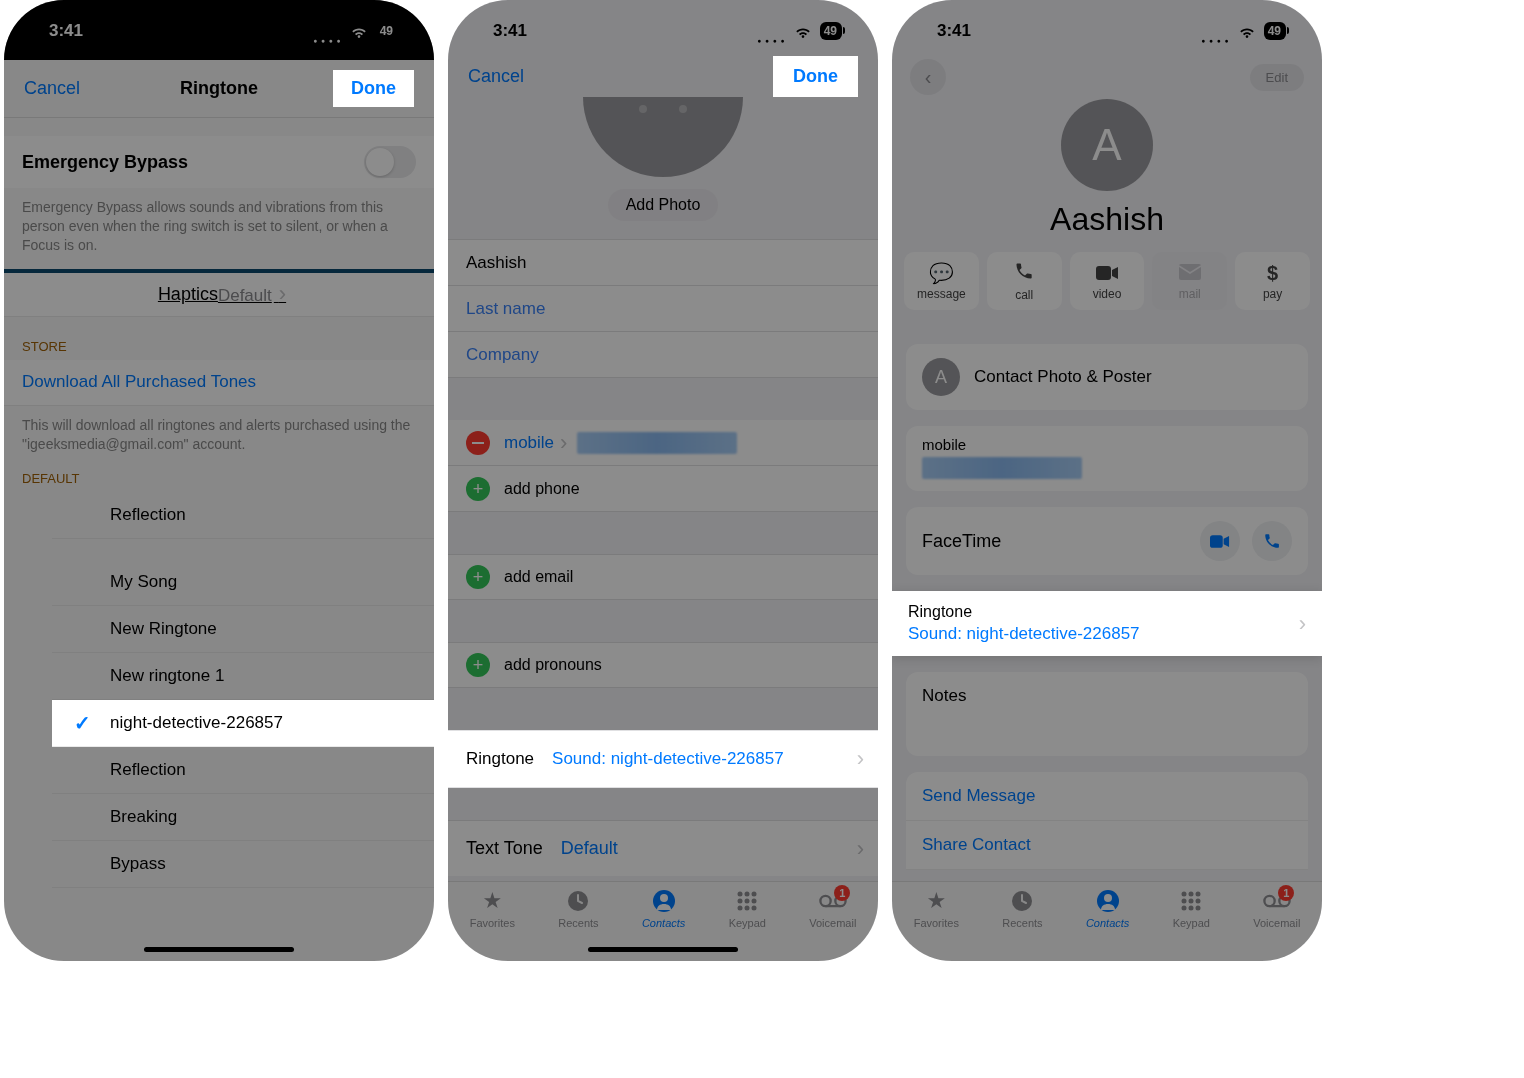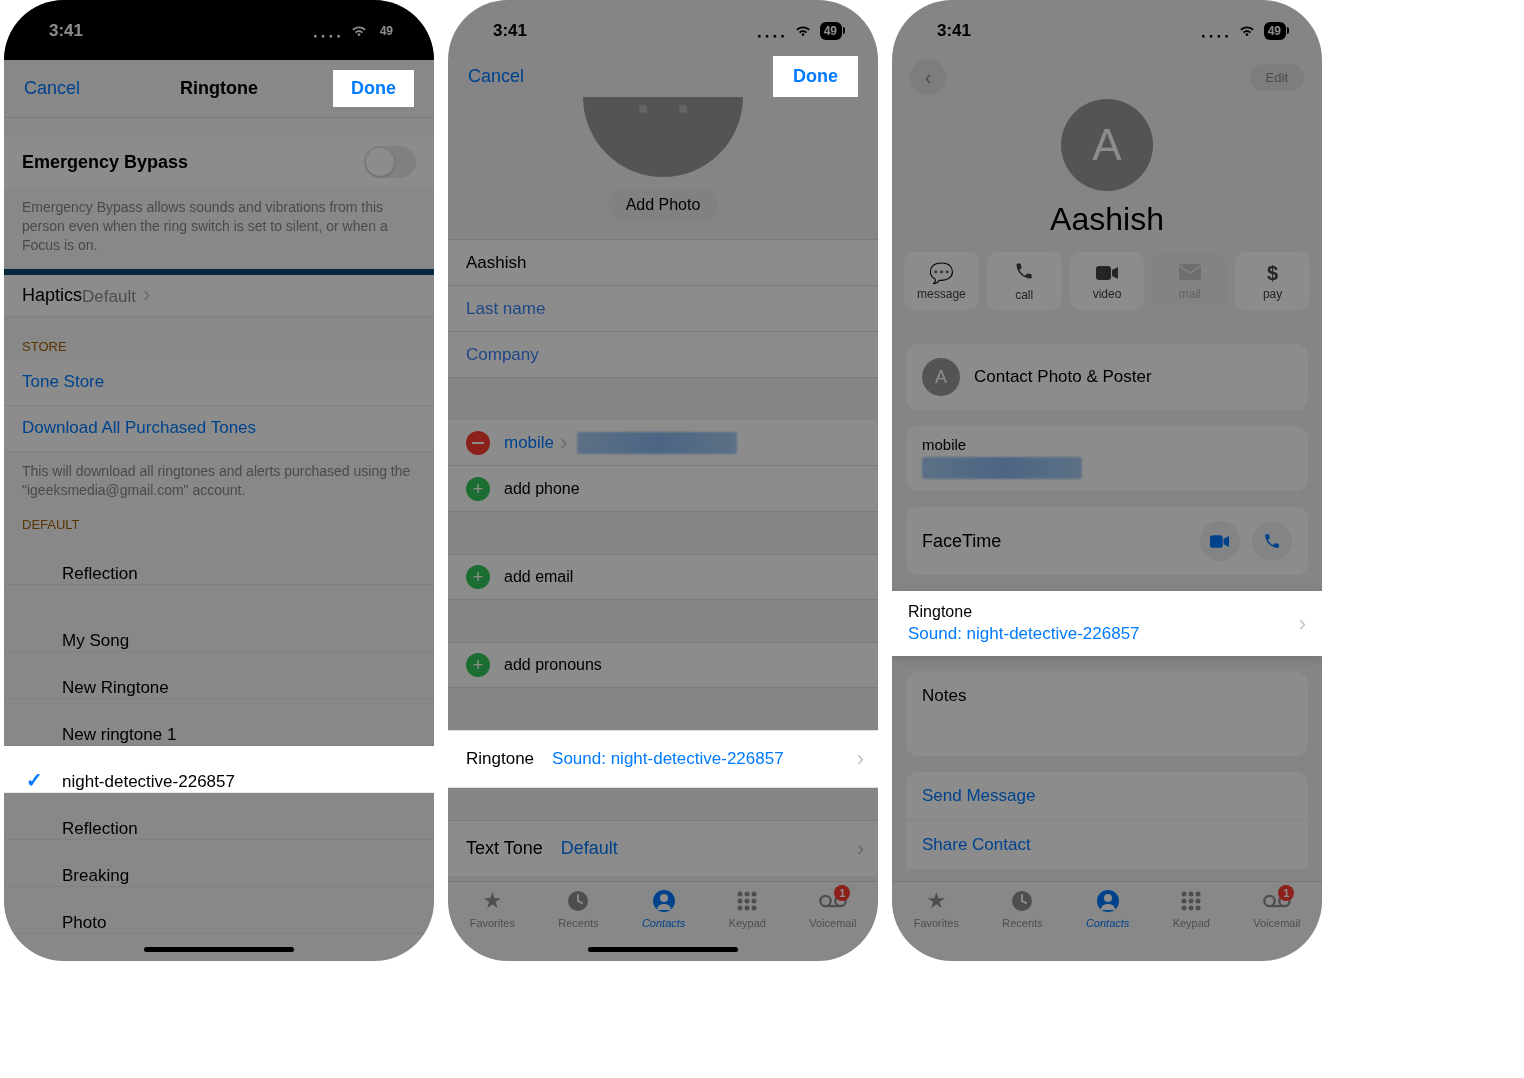--- a/index.html
+++ b/index.html
@@ -4,43 +4,43 @@
 <style>
   * { margin: 0; padding: 0; box-sizing: border-box; font-family: -apple-system, BlinkMacSystemFont, "Helvetica Neue", sans-serif; -webkit-font-smoothing: antialiased; }
   body { background: #fff; width: 1524px; height: 1078px; overflow: hidden; }
   .container { display: flex; width: 1524px; height: 1078px; }
   .panel { position: relative; height: 961px; border-radius: 60px; overflow: hidden; }
   .panel1 { width: 430px; margin-left: 4px; }
   .panel2 { width: 430px; margin-left: 14px; }
   .panel3 { width: 430px; margin-left: 14px; }
   .dim { position: absolute; inset: 0; background: rgba(0,0,0,0.45); pointer-events: none; z-index: 50; }
   .status-bar { display: flex; align-items: center; justify-content: space-between; padding: 15px 36px 8px 45px; font-size: 17px; font-weight: 600; height: 55px; }
-  .status-right { display: flex; align-items: center; gap: 8px; }
+  .status-right { display: flex; align-items: flex-end; gap: 8px; }
   .dots { font-size: 6.5px; letter-spacing: 1px; position: relative; top: 4px; }
   .battery-box { display: flex; align-items: center; font-size: 12px; font-weight: 700; background: #000; color: #fff; border-radius: 6px; padding: 2px 5px 2px 4px; position: relative; }
   .battery-box::after { content: ""; position: absolute; right: -3px; top: 5px; width: 2px; height: 7px; background: #000; border-radius: 0 2px 2px 0; }
   .wifi-svg { width: 18px; height: 14px; }
   
   .p1-top { background: #000; height: 60px; }
   .p1-status { position: absolute; top:0; left:0; right:0; color: #fff; }
   .p1-nav { display: flex; align-items: center; justify-content: space-between; height: 58px; padding: 0 20px; background: #f7f7f7; border-bottom: 1px solid #ddd; position: relative; }
   .p1-nav .title { position:absolute; left:0; right:0; text-align:center; font-weight: 600; font-size: 18px; }
   .link-blue { color: #007aff; font-size: 18px; }
   .btn-done { background: #fff; padding: 8px 18px; font-weight:600; color:#007aff; font-size:18px; z-index: 60; position: relative; }
   .row { display: flex; align-items: center; min-height: 46px; padding: 0 18px; font-size: 17px; background: #fff; border-bottom: 1px solid #eaeaea; }
   .section-body { background: #fff; }
   .bypass { display:flex; justify-content:space-between; align-items:center; height:52px; padding:0 18px; font-size: 18px; background:#fff;font-weight:bold; }
   .toggle { width: 52px; height: 32px; background: #e9e9eb; border-radius: 16px; position: relative; }
   .toggle::after { content:""; position:absolute; left:2px; top:2px; width:28px; height:28px; background:#fff; border-radius:50%; box-shadow: 0 1px 3px rgba(0,0,0,0.2); }
   .desc { font-size: 14px; color: #888; padding: 10px 18px 14px; line-height: 1.35; }
-  .haptics { display:flex; justify-content:flex-start; align-items:center; height:48px; padding: 0 12px 0 18px; font-size:18px; background:#fff; border-top:6px solid #0c4a6e; border-bottom:1px solid #eaeaea; }
+  .haptics { display:flex; justify-content:center; align-items:center; height:48px; padding: 0 12px 0 18px; font-size:18px; background:#fff; border-top:4px solid #0c4a6e; border-bottom:1px solid #eaeaea;text-decoration:underline; }
   .chev { color: #c4c4c6; font-size: 22px; }
   .grey-val { color: #8a8a8e; font-size: 17px; margin-right: 2px; }
   .head { font-size: 13px; color: #a16207; padding: 22px 18px 6px; text-transform: uppercase; }
-  .list-row { display:flex; align-items:flex-end; height:47px; padding: 0 12px 0 58px; font-size:17px; border-bottom:1px solid #eaeaea; background:#f7f7f7; position:relative; }
+  .list-row { display:flex; align-items:center; height:47px; padding: 0 12px 0 58px; font-size:17px; border-bottom:1px solid #eaeaea; background:#f7f7f7; position:relative;margin-left:48px; }
   .list-row.hi { background: #fff; z-index:60; }
   .check { position: absolute; left: 22px; color: #007aff; font-size: 20px; font-weight:600; }
   .home-ind { position:absolute; bottom:9px; left:50%; transform:translateX(-50%); width:150px; height:5px; background:#000; border-radius:3px; }
   
   .p2-bg { background: #f2f2f6; height: 100%; }
   .p2-nav { display:flex; justify-content:space-between; align-items:center; height:42px; padding: 0 20px; }
   .p2-done { background:#fff; padding: 10px 20px; color:#007aff; font-size:18px; font-weight:600; z-index:60; position: relative; }
   .avatar-wrap { display:flex; flex-direction:column; align-items:center; padding-bottom:18px; }
   .avatar-big { width:160px; height:80px; background:#9a9a9e; border-radius: 0 0 100px 100px; position: relative; overflow: hidden; }
   .add-photo { background:#eceaee; border-radius:18px; padding:7px 18px; font-size:16px; font-weight:500; margin-top:12px; }
@@ -127,23 +127,20 @@
     </div>
     <div class="desc">Emergency Bypass allows sounds and vibrations from this person even when the ring switch is set to silent, or when a Focus is on.</div>
     <div class="haptics">
       <span>Haptics</span>
       <span><span class="grey-val">Default</span> <span class="chev">›</span></span>
     </div>
 
     <div class="head">STORE</div>
     <div class="section-body">
       <div class="row">
-            <span style="color:#007aff">Tone Store</span>
-          </div>
-      <div class="row">
             <span style="color:#007aff">Download All Purchased Tones</span>
           </div>
     </div>
     <div class="desc">This will download all ringtones and alerts purchased using the "igeeksmedia@gmail.com" account.</div>
 
     <div class="head" style="padding-top:4px">DEFAULT</div>
     <div class="list-row">
           <span>Reflection</span>
         </div>
     <div style="height:20px"></div>
@@ -160,21 +157,21 @@
       <span class="check">✓</span>
       <span>night-detective-226857</span>
     </div>
     <div class="list-row">
           <span>Reflection</span>
         </div>
     <div class="list-row">
           <span>Breaking</span>
         </div>
     <div class="list-row">
-          <span>Photo</span>
+          <span>Bypass</span>
         </div>
   </div>
   <div class="home-ind"></div>
   <div class="dim"></div>
 </div>
 
 <div class="panel panel2">
   <div class="p2-bg">
     <div class="status-bar">
       <span>3:41</span>

